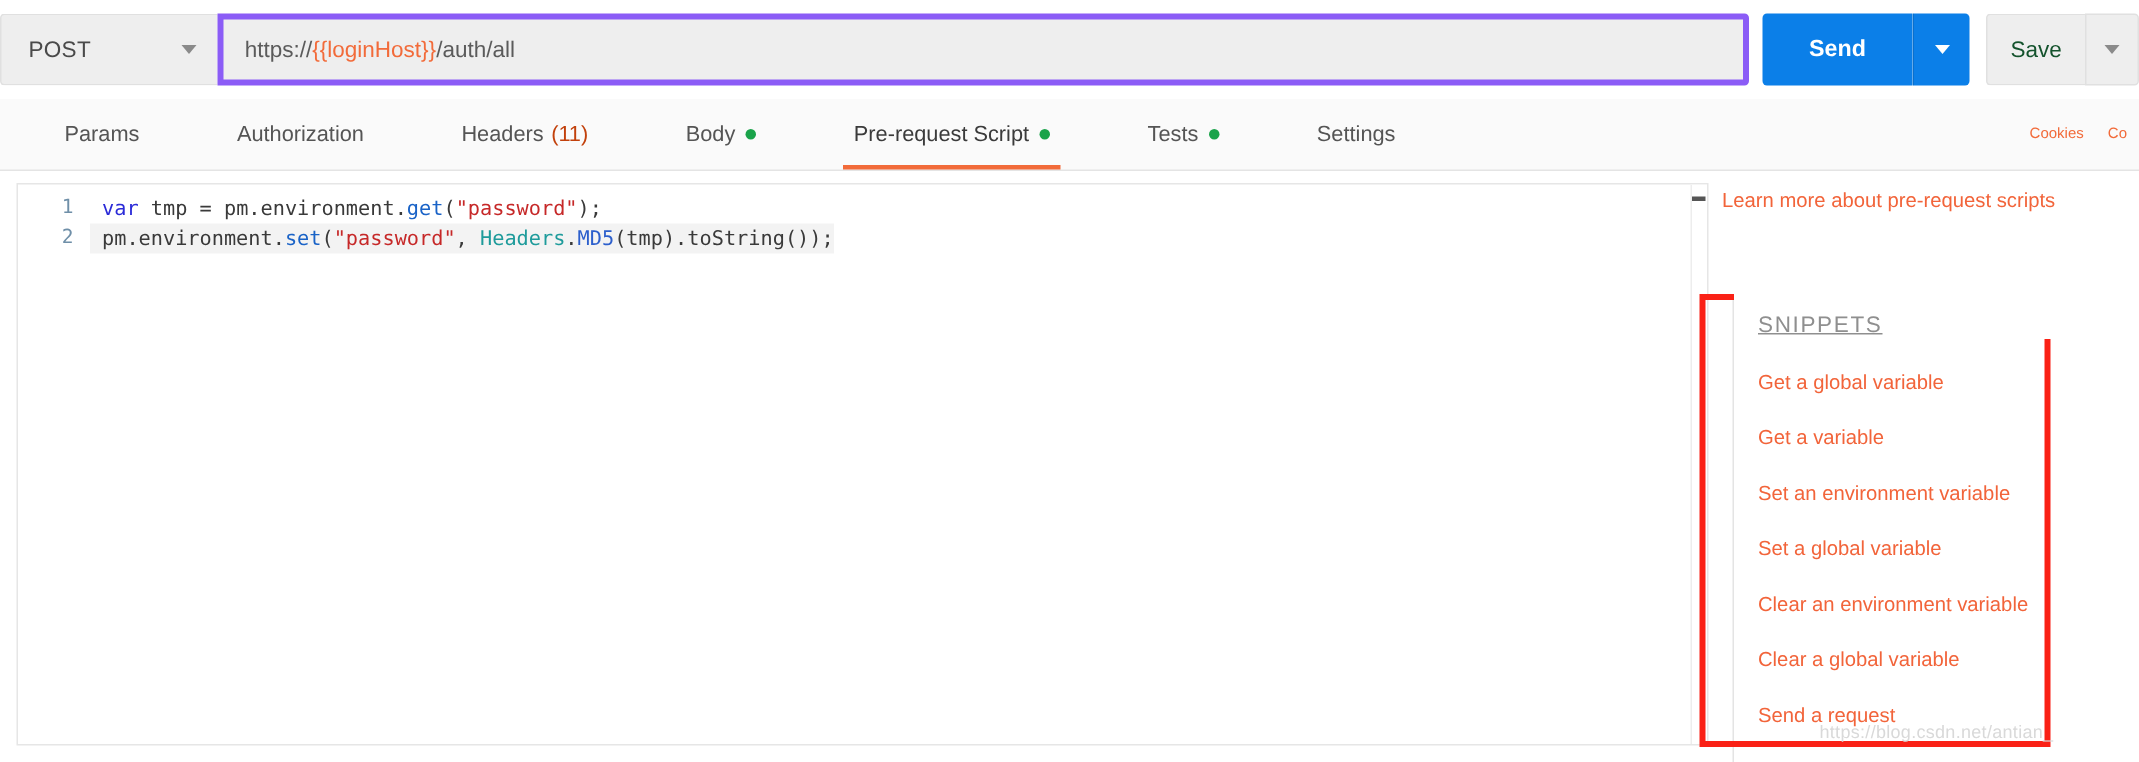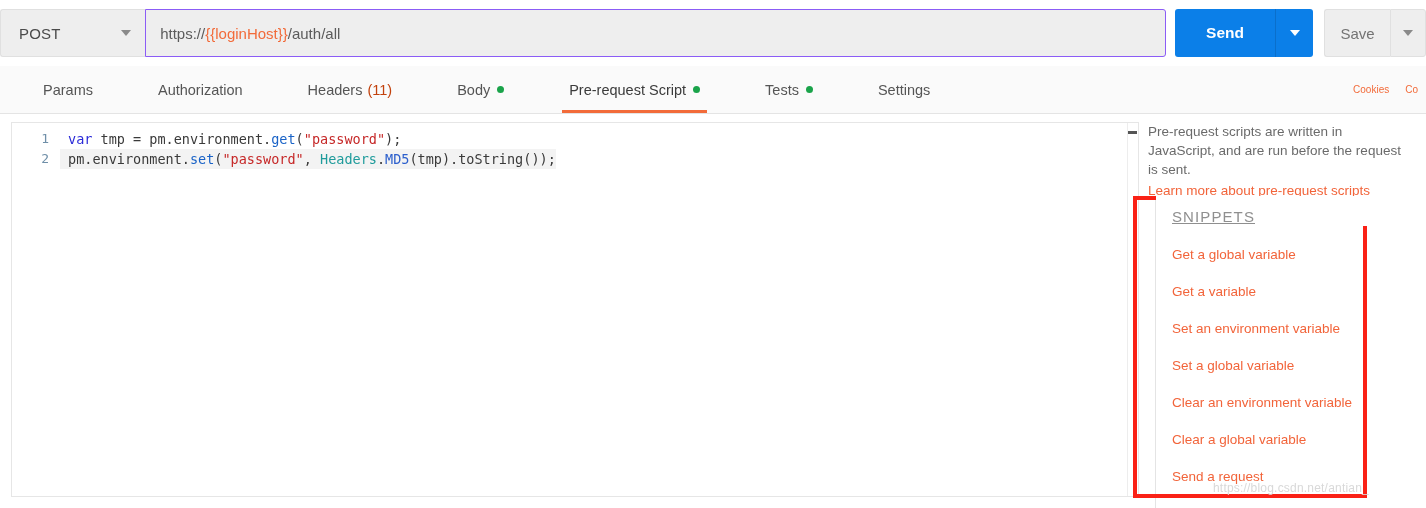--- a/index.html
+++ b/index.html
@@ -42,21 +42,21 @@
   }
   .caret-down {
     width: 0; height: 0;
     border-left: 5px solid transparent;
     border-right: 5px solid transparent;
     border-top: 6px solid #8a8a8a;
   }
   .url-box {
     width: 1046px; height: 48px;
     background: #eeeeee;
-    border: 1px solid #8b5cf6;
+    border: 4px solid #8b5cf6;
     border-radius: 0 3px 3px 0;
     display: flex; align-items: center;
     padding: 0 14px;
     font-size: 15px;
     color: #5b5b5b;
     overflow: hidden;
     white-space: nowrap;
   }
   .url-var { color: #f26b3a; }
 
@@ -90,21 +90,21 @@
   .save-group {
     display: flex; align-items: center;
     margin-left: 11px;
   }
   .save-btn {
     width: 66px; height: 48px;
     background: #eeeeee;
     border: 1px solid #e0e0e0;
     border-right: none;
     border-radius: 3px 0 0 3px;
-    color: #737373; font-size: 15px;
+    color: #14532d; font-size: 15px;
     display: flex; align-items: center; justify-content: center;
     cursor: pointer;
   }
   .save-caret-btn {
     width: 36px; height: 48px;
     background: #eeeeee;
     border: 1px solid #e0e0e0;
     border-radius: 0 3px 3px 0;
     display: flex; align-items: center; justify-content: center;
     cursor: pointer;
@@ -372,21 +372,20 @@
       </div>
 
     </div>
 
     <div class="editor-scrollbar">
       <div class="editor-scrollthumb"></div>
     </div>
   </div>
 
   <div class="right-panel">
-    <div class="rp-desc">Pre-request scripts are written in JavaScript, and are run before the request is sent.</div>
     <a class="rp-link">Learn more about pre-request scripts</a>
 
     <div class="snippets-wrap">
       <div class="snippets-title">SNIPPETS</div>
       <div class="snip-clipped">
         <span>Get an environment variable</span>
       </div>
       <div class="snip-list">
         <div class="snip-item">Get a global variable</div>
         <div class="snip-item">Get a variable</div>

